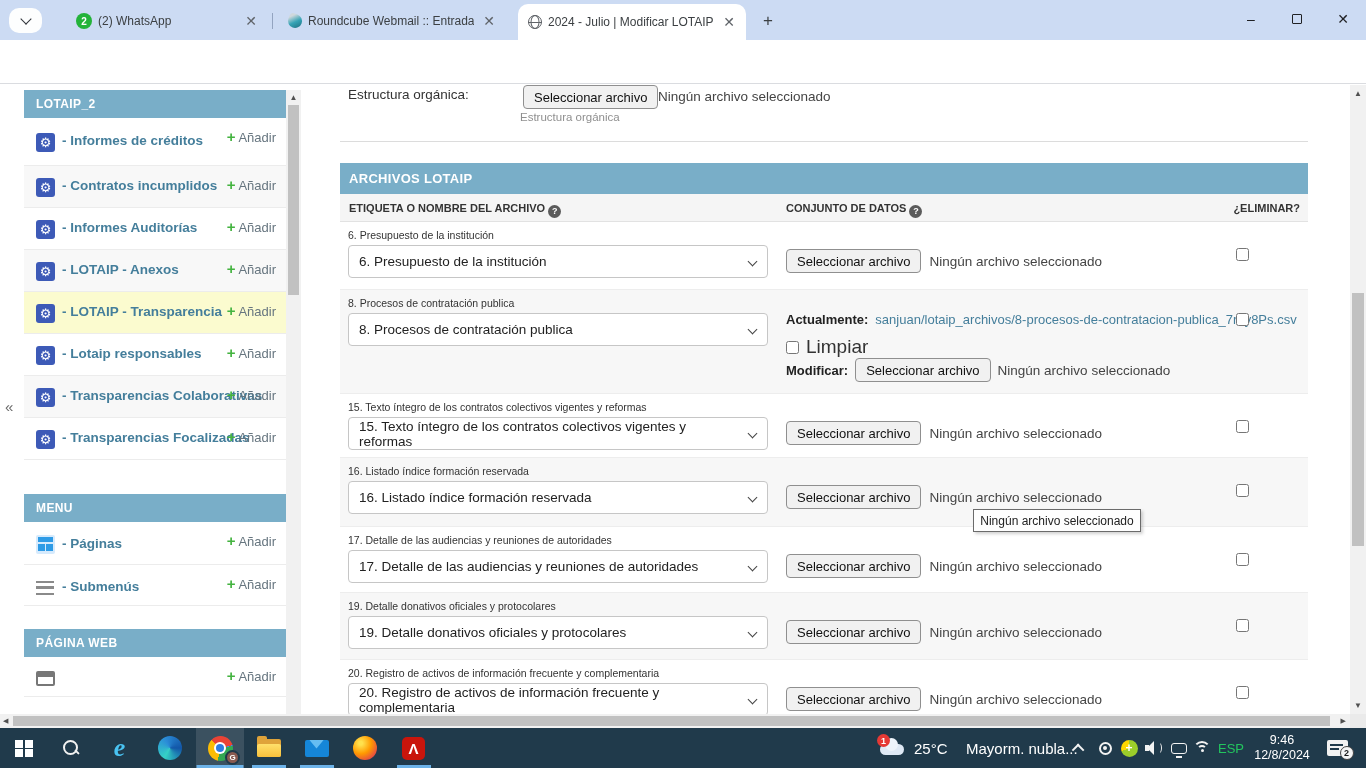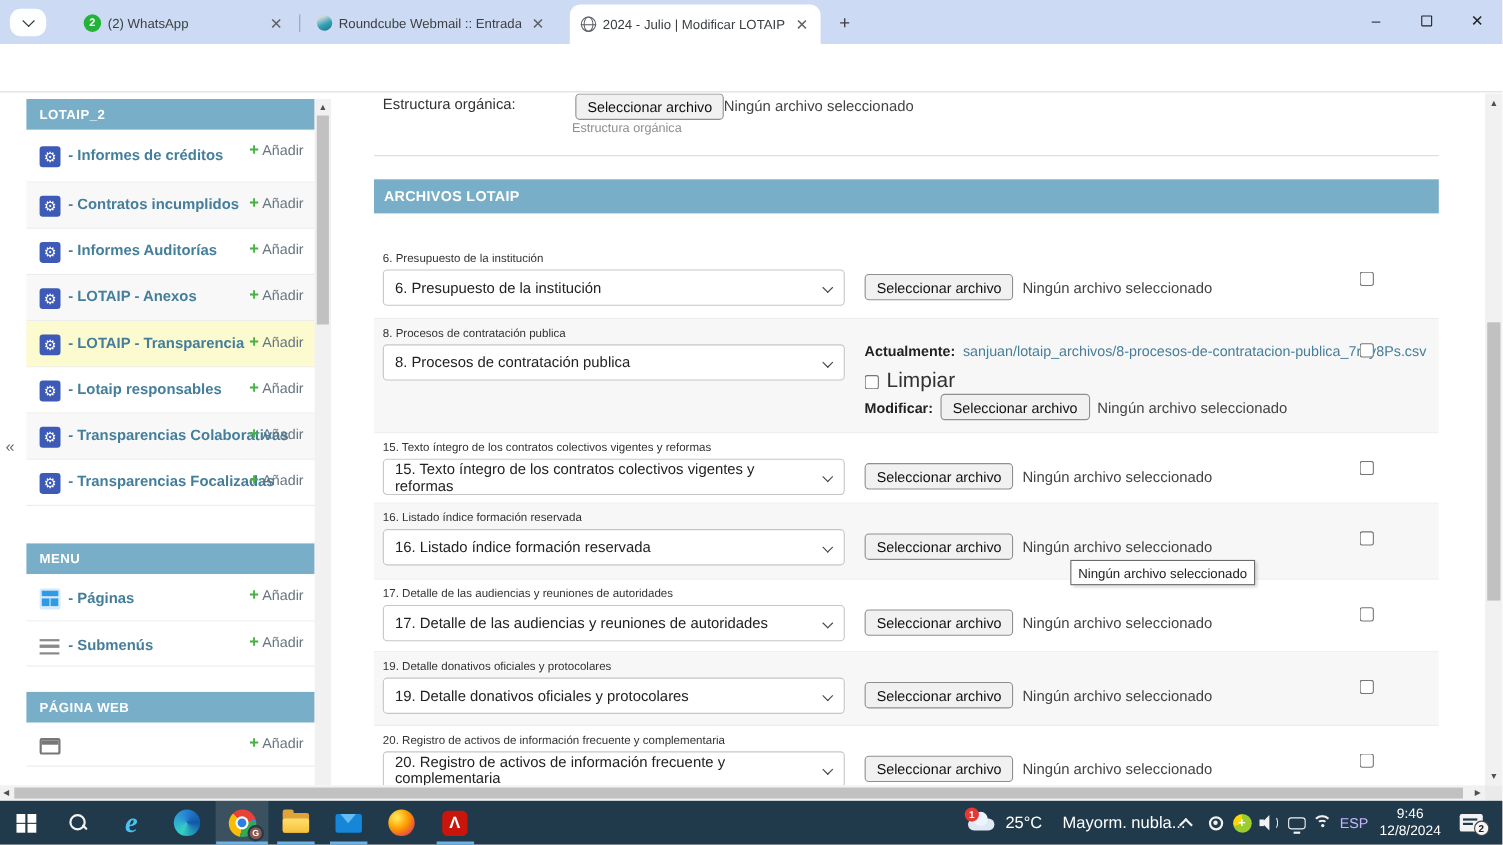--- a/index.html
+++ b/index.html
@@ -152,21 +152,21 @@
   .spk .box { position:absolute; left:0; top:4px; width:4px; height:6px; background:#f2f2f2; }
   .spk .cone { position:absolute; left:2px; top:0; width:0; height:0; border-top:7px solid transparent; border-bottom:7px solid transparent; border-right:7px solid #f2f2f2; }
   .spk .wave { position:absolute; left:10px; top:1px; width:7px; height:12px; border:1.6px solid transparent; border-right-color:#f2f2f2; border-radius:50%; }
   .castico { width:16px; height:11px; border:1.6px solid #f2f2f2; border-radius:3px; position:relative; }
   .castico::before { content:""; position:absolute; left:4px; bottom:-5px; width:6px; height:2px; background:#f2f2f2; }
   .wifiico { position:relative; width:18px; height:14px; }
   .wifiico i { position:absolute; border:2px solid transparent; border-top-color:#f2f2f2; border-radius:50%; }
   .wifiico i:nth-child(1){ left:0; top:0; width:18px; height:18px; }
   .wifiico i:nth-child(2){ left:4px; top:4px; width:10px; height:10px; }
   .wifiico i:nth-child(3){ left:7.5px; top:8px; width:3px; height:3px; background:#f2f2f2; border:none; border-radius:50%; }
-  .lang { font-size:13px; color:#c4b5fd; }
+  .lang { font-size:13px; color:#22c55e; }
   .clock { font-size:12.5px; color:#fff; text-align:center; line-height:15px; }
   .notifico { position:relative; width:21px; height:16px; background:#f2f2f2; border-radius:2px; }
   .notifico i { position:absolute; left:3px; height:2px; background:#203a4b; }
   .notifico i:nth-child(1){ top:4px; width:13px; }
   .notifico i:nth-child(2){ top:8px; width:9px; }
   .nbadge { position:absolute; right:-6px; bottom:-4px; width:14px; height:14px; border-radius:50%; background:#f5f5f5; border:1px solid #444; color:#1b1b1b; font-size:9px; font-weight:bold; display:flex; align-items:center; justify-content:center; }
 </style>
 </head>
 <body>
 
@@ -298,20 +298,25 @@
   </div>
 
   <div class="main">
     <div class="estr-label">Estructura orgánica:</div>
     <button class="filebtn estr-btn">Seleccionar archivo</button>
     <span class="nofile estr-nofile">Ningún archivo seleccionado</span>
     <div class="estr-help">Estructura orgánica</div>
     <div class="divider"></div>
 
     <div class="module-head">ARCHIVOS LOTAIP</div>
+    <div class="colhead">
+      <span class="c1"><span>ETIQUETA O NOMBRE DEL ARCHIVO</span><span class="qicon">?</span></span>
+      <span class="c2"><span>CONJUNTO DE DATOS</span><span class="qicon">?</span></span>
+      <span class="c3">¿ELIMINAR?</span>
+    </div>
 
     <div class="rows">
 
       <div class="frow" style="height:68px;">
         <div class="numlab">6. Presupuesto de la institución</div>
         <div class="selbox">
             <span>6. Presupuesto de la institución</span>
             <span class="sarr"></span>
           </div>
         <div class="cell2">

